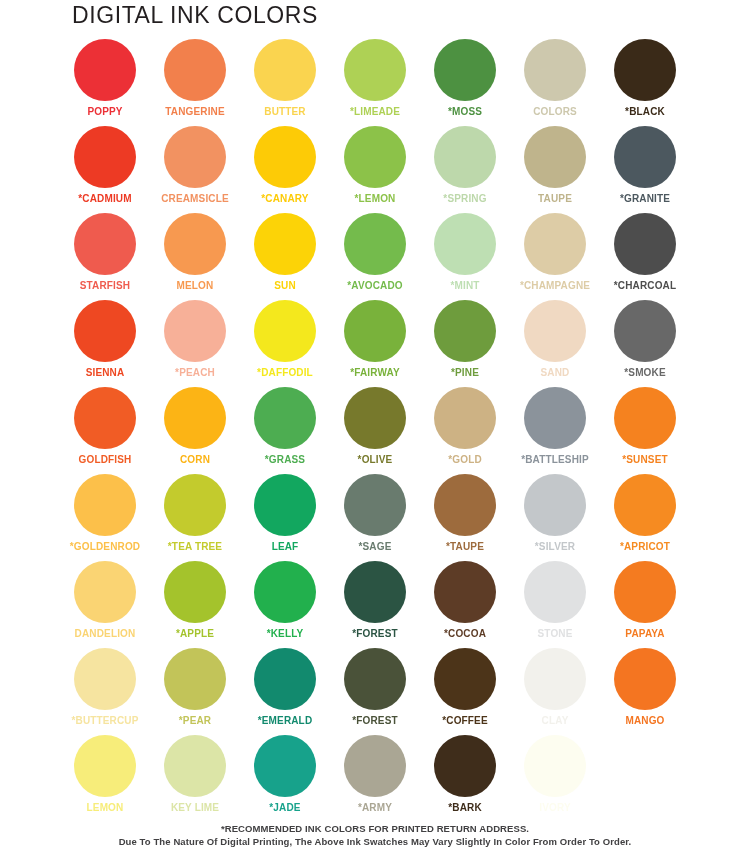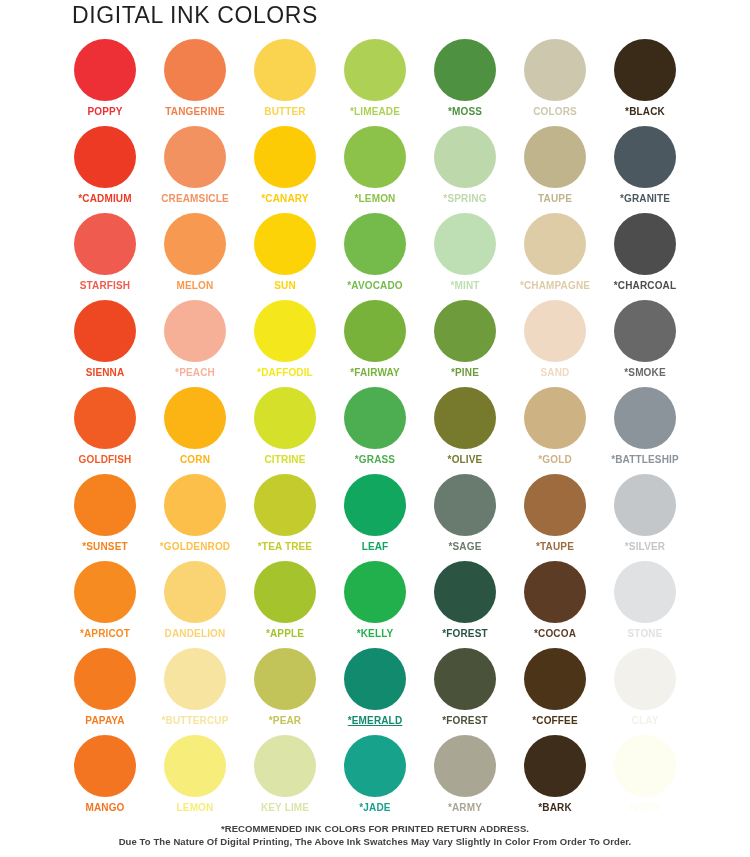--- a/index.html
+++ b/index.html
@@ -208,24 +208,20 @@
     </div>
     <div class="swatch-cell">
       <div class="swatch-dot" style="background: rgb(241, 92, 37); width: 62px; height: 62px;"></div>
       <div class="swatch-label" style="color: rgb(241, 92, 37);">GOLDFISH</div>
     </div>
     <div class="swatch-cell">
       <div class="swatch-dot" style="background: rgb(252, 180, 21); width: 62px; height: 62px;"></div>
       <div class="swatch-label" style="color: rgb(252, 180, 21);">CORN</div>
     </div>
     <div class="swatch-cell">
-      <div class="swatch-dot" style="background: rgb(212, 224, 42); width: 62px; height: 62px;"></div>
-      <div class="swatch-label" style="color: rgb(212, 224, 42);">CITRINE</div>
-    </div>
-    <div class="swatch-cell">
       <div class="swatch-dot" style="background: rgb(77, 173, 81); width: 62px; height: 62px;"></div>
       <div class="swatch-label" style="color: rgb(77, 173, 81);">*GRASS</div>
     </div>
     <div class="swatch-cell">
       <div class="swatch-dot" style="background: rgb(119, 121, 44); width: 62px; height: 62px;"></div>
       <div class="swatch-label" style="color: rgb(119, 121, 44);">*OLIVE</div>
     </div>
     <div class="swatch-cell">
       <div class="swatch-dot" style="background: rgb(205, 178, 132); width: 62px; height: 62px;"></div>
       <div class="swatch-label" style="color: rgb(205, 178, 132);">*GOLD</div>
@@ -297,21 +293,21 @@
     <div class="swatch-cell">
       <div class="swatch-dot" style="background: rgb(246, 228, 160); width: 62px; height: 62px;"></div>
       <div class="swatch-label" style="color: rgb(246, 228, 160);">*BUTTERCUP</div>
     </div>
     <div class="swatch-cell">
       <div class="swatch-dot" style="background: rgb(194, 196, 89); width: 62px; height: 62px;"></div>
       <div class="swatch-label" style="color: rgb(194, 196, 89);">*PEAR</div>
     </div>
     <div class="swatch-cell">
       <div class="swatch-dot" style="background: rgb(18, 138, 110); width: 62px; height: 62px;"></div>
-      <div class="swatch-label" style="color: rgb(18, 138, 110); text-decoration: underline;">*EMERALD</div>
+      <div class="swatch-label" style="color: rgb(18, 138, 110);">*EMERALD</div>
     </div>
     <div class="swatch-cell">
       <div class="swatch-dot" style="background: rgb(74, 82, 57); width: 62px; height: 62px;"></div>
       <div class="swatch-label" style="color: rgb(74, 82, 57);">*FOREST</div>
     </div>
     <div class="swatch-cell">
       <div class="swatch-dot" style="background: rgb(76, 52, 25); width: 62px; height: 62px;"></div>
       <div class="swatch-label" style="color: rgb(76, 52, 25);">*COFFEE</div>
     </div>
     <div class="swatch-cell">

